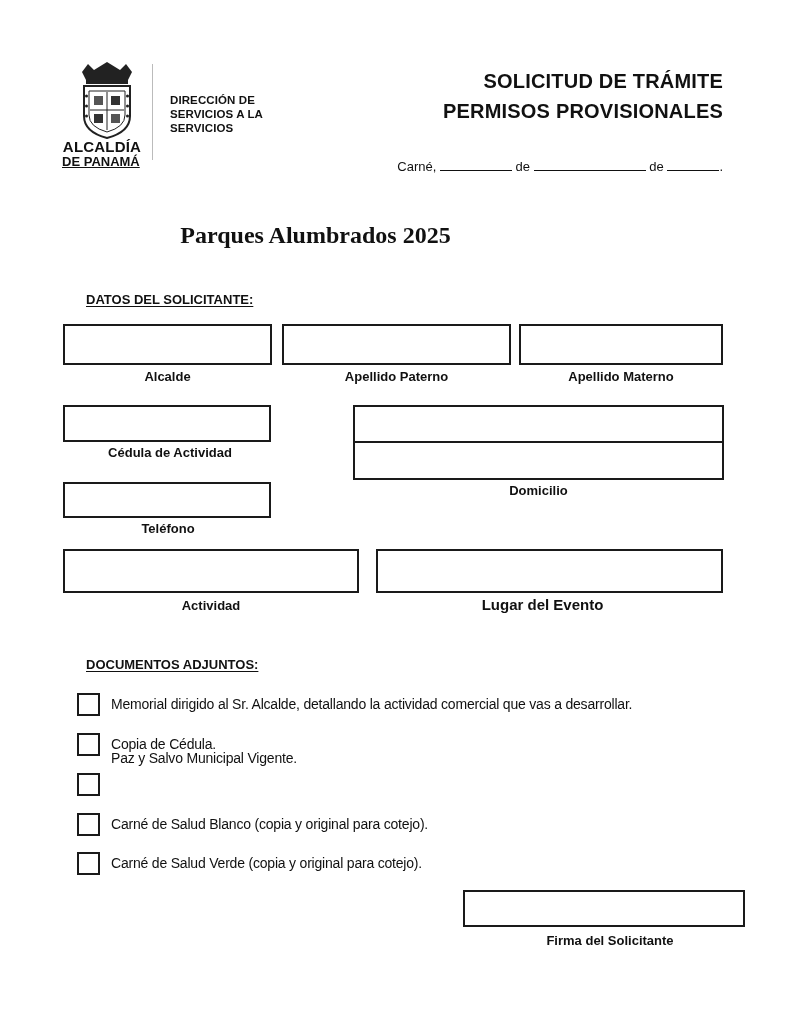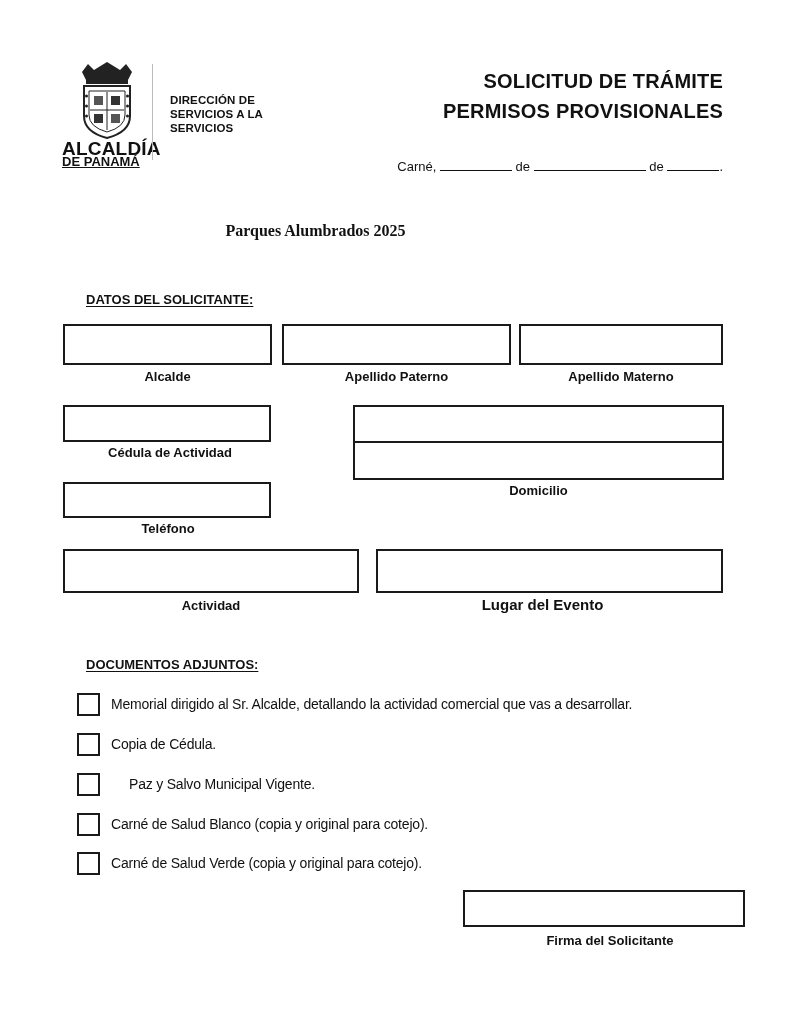--- a/index.html
+++ b/index.html
@@ -1,26 +1,26 @@
 <!DOCTYPE html>
 <html><head>
 <meta charset="utf-8">
 <style>
   html, body { margin: 0; padding: 0; background: #ffffff; }
   body { width: 791px; height: 1024px; position: relative; overflow: hidden; color: #111; font-family: "Liberation Sans", sans-serif; }
   .abs { position: absolute; }
   .logo { left: 62px; top: 62px; width: 90px; height: 104px; }
   .logo-divider { left: 152px; top: 64px; width: 1px; height: 96px; background: #bbb; }
   .dept { left: 170px; top: 93px; font-weight: bold; font-size: 11.5px; line-height: 14px; letter-spacing: 0.1px; }
-  .alc-name { left: 62px; top: 138px; width: 80px; text-align: center; font-weight: bold; font-size: 19px; letter-spacing: 0.2px; }
+  .alc-name { left: 62px; top: 138px; width: 80px; text-align: center; font-weight: bold; font-size: 15px; letter-spacing: 0.2px; }
   .alc-sub { left: 62px; top: 154px; width: 80px; font-weight: bold; font-size: 13px; text-decoration: underline; }
   .title { right: 68px; top: 66px; text-align: right; font-weight: bold; font-size: 20px; line-height: 30px; letter-spacing: 0.2px; }
   .dateline { right: 68px; top: 158px; font-size: 13px; white-space: nowrap; }
   .blank { display: inline-block; border-bottom: 1px solid #111; height: 12px; vertical-align: baseline; }
-  .main-title { left: 0; width: 631px; top: 222px; text-align: center; font-family: "Liberation Serif", serif; font-weight: bold; font-size: 16px; }
+  .main-title { left: 0; width: 631px; top: 222px; text-align: center; font-family: "Liberation Serif", serif; font-weight: bold; font-size: 24px; }
   .section { font-weight: bold; font-size: 13px; text-decoration: underline; text-underline-offset: 2px; padding-left: 22px; }
   .box { position: absolute; border: 2px solid #1a1a1a; box-sizing: border-box; background: #fff; }
   .lbl { position: absolute; font-weight: bold; font-size: 13px; text-align: center; }
   .chk { position: absolute; width: 23px; height: 23px; border: 2px solid #1a1a1a; box-sizing: border-box; left: 77px; }
   .chk-text { position: absolute; left: 111px; font-size: 14px; letter-spacing: -0.2px; }
 </style>
 </head>
 <body>
 
 <svg class="abs logo" viewBox="0 0 90 104">
@@ -97,21 +97,21 @@
 
 <div class="abs section" style="left:64px; top:657px;">DOCUMENTOS ADJUNTOS:</div>
 
 <div class="chk" style="top:693px;"></div>
 <div class="chk-text" style="top:696px;">Memorial dirigido al Sr. Alcalde, detallando la actividad comercial que vas a desarrollar.</div>
 
 <div class="chk" style="top:733px;"></div>
 <div class="chk-text" style="top:736px;">Copia de Cédula.</div>
 
 <div class="chk" style="top:773px;"></div>
-<div class="chk-text" style="top:776px;margin-left:18px;">Paz y Salvo Municipal Vigente.</div>
+<div class="chk-text" style="top:750px;">Paz y Salvo Municipal Vigente.</div>
 
 <div class="chk" style="top:813px;"></div>
 <div class="chk-text" style="top:816px;">Carné de Salud Blanco (copia y original para cotejo).</div>
 
 <div class="chk" style="top:852px;"></div>
 <div class="chk-text" style="top:855px;">Carné de Salud Verde (copia y original para cotejo).</div>
 
 <div class="box" style="left:463px; top:890px; width:282px; height:37px;"></div>
 <div class="lbl" style="left:463px; top:933px; width:294px;">Firma del Solicitante</div>
 

